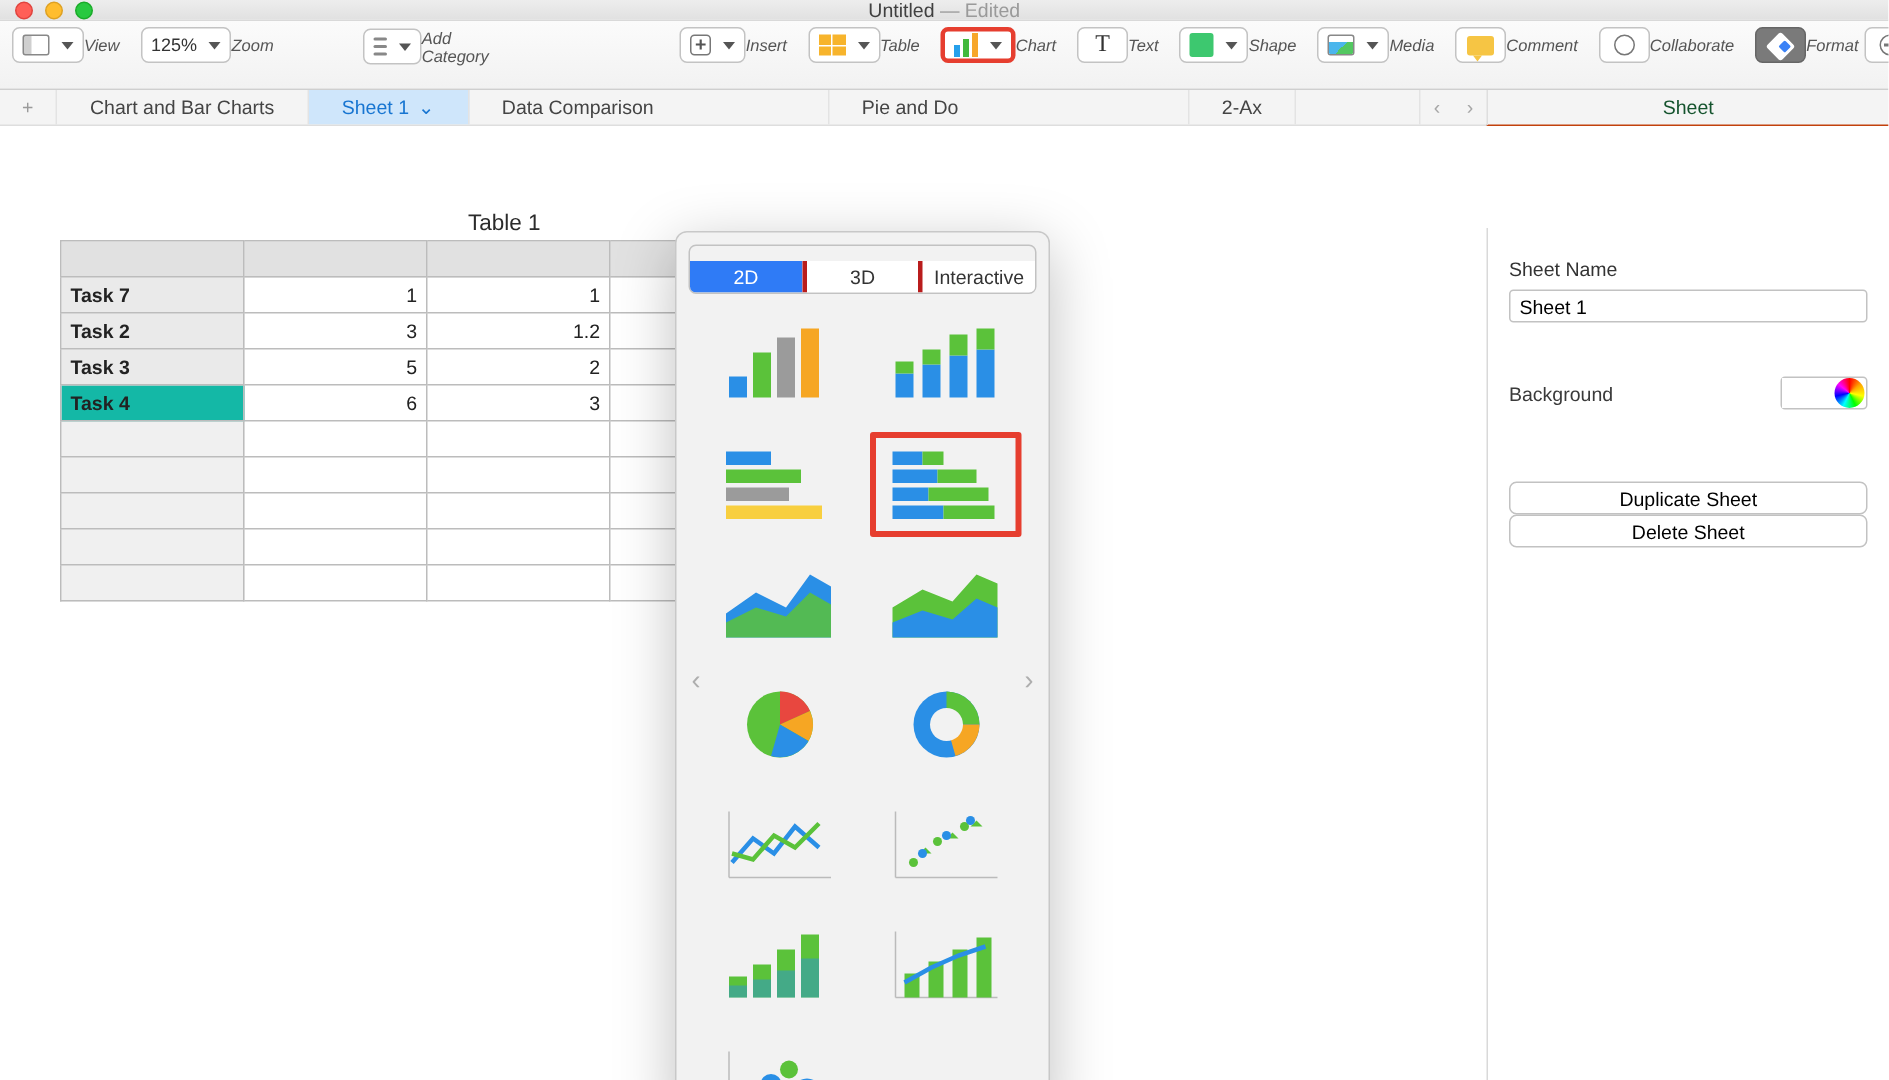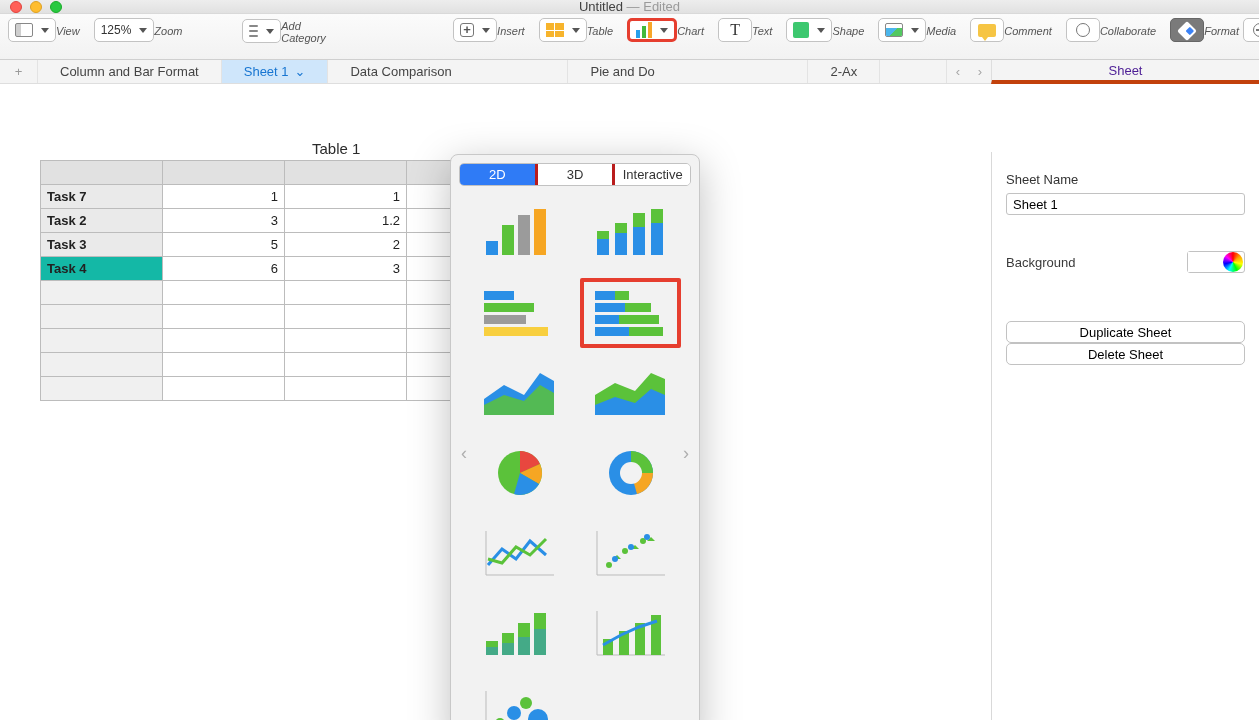--- a/index.html
+++ b/index.html
@@ -63,34 +63,34 @@
   table.sheet th,table.sheet td{border:1px solid #bcbcbc;height:24px;padding:0 6px;text-align:left;}
   table.sheet th{background:#e1e1e1;font-weight:400;}
   .colA{width:122px;}
   .colB{width:122px;text-align:right !important;}
   .colC{width:122px;text-align:right !important;}
   .colD{width:44px;}
   .rh{background:#f0f0f0;font-weight:400;}
 
   
   .inspector{position:absolute;right:0;top:68px;width:268px;height:652px;border-left:1px solid #d9d9d9;background:#fff;}
-  .insp-tab{height:24px;border-bottom:4px solid #c2410c;display:flex;align-items:center;justify-content:center;font-size:13px;color:#4c1d95;background:#f4f4f4;}
+  .insp-tab{height:24px;border-bottom:1px solid #c2410c;display:flex;align-items:center;justify-content:center;font-size:13px;color:#14532d;background:#f4f4f4;}
   .insp-body{padding:20px 14px;font-size:13px;color:#3a3a3a;}
   .insp-body label{font-size:13px;color:#333;}
   .insp-input{width:100%;height:22px;border:1px solid #c2c2c2;border-radius:3px;padding:0 6px;margin-top:6px;font-size:13px;}
   .bgrow{display:flex;align-items:center;justify-content:space-between;margin-top:36px;}
   .color-well{width:58px;height:22px;border:1px solid #c2c2c2;border-radius:3px;display:flex;align-items:center;}
   .color-well .swatch{flex:1;height:100%;background:#fff;}
   .color-well .wheel{width:20px;height:20px;border-radius:50%;background:conic-gradient(red,orange,yellow,lime,cyan,blue,magenta,red);margin:1px;}
   .insp-btn{width:100%;height:22px;border:1px solid #c2c2c2;border-radius:5px;background:#fff;font-size:13px;}
 
   
   .popover{position:absolute;left:450px;top:70px;width:250px;height:592px;background:#f2f2f2;border:1px solid #c8c8c8;border-radius:8px;box-shadow:0 10px 40px rgba(0,0,0,.25);}
   .segctl{display:flex;margin:8px;border:1px solid #c2c2c2;border-radius:5px;overflow:hidden;font-size:13px;}
-  .segctl div{flex:1;text-align:center;padding:3px 0;background:#fff;color:#333;}
+  .segctl div{flex:1;text-align:center;padding:3px 0;background:#fff;color:#333;margin-top:10px;}
   .segctl div.on{background:#2f7bf6;color:#fff;}
   .segctl div+div{border-left:3px solid #b91c1c;}
   .grid{display:grid;grid-template-columns:1fr 1fr;gap:10px 10px;padding:4px 18px;position:relative;}
   .cell{height:70px;display:flex;align-items:center;justify-content:center;cursor:pointer;}
   .sel{border:4px solid #e63e2f;border-radius:2px;}
   .navbtn{position:absolute;top:280px;width:22px;height:36px;display:flex;align-items:center;justify-content:center;color:#aeaeae;font-size:18px;}
   .navL{left:2px;} .navR{right:2px;}
 
   
   svg{display:block;}
@@ -206,21 +206,21 @@
     <div class="btn">
         <span class="organize-ico"></span>
       </div>
     <div class="lbl">Comment</div>
   </div>
 </div>
 
 <div class="sheetbar">
   <div class="sheetplus">+</div>
   <div id="tabs-holder" style="display:flex;flex:1;overflow:hidden">
-      <div class="tab">Column and Bar Format</div>
+      <div class="tab">Chart and Bar Charts</div>
       <div class="tab active">Sheet 1<span style="margin-left: 6px; color: rgb(23, 117, 209);">⌄</span></div>
       <div class="tab" style="flex: 0 0 240px;">Data Comparison</div>
       <div class="tab" style="flex: 0 0 240px; padding-right: 120px;">Pie and Do</div>
       <div class="tab">2-Ax</div>
     </div>
   <div class="tabsnav">
     <span>‹</span>
     <span>›</span>
   </div>
   <div style="width:268px;border-left:1px solid #dedede" class="insp-tab">

